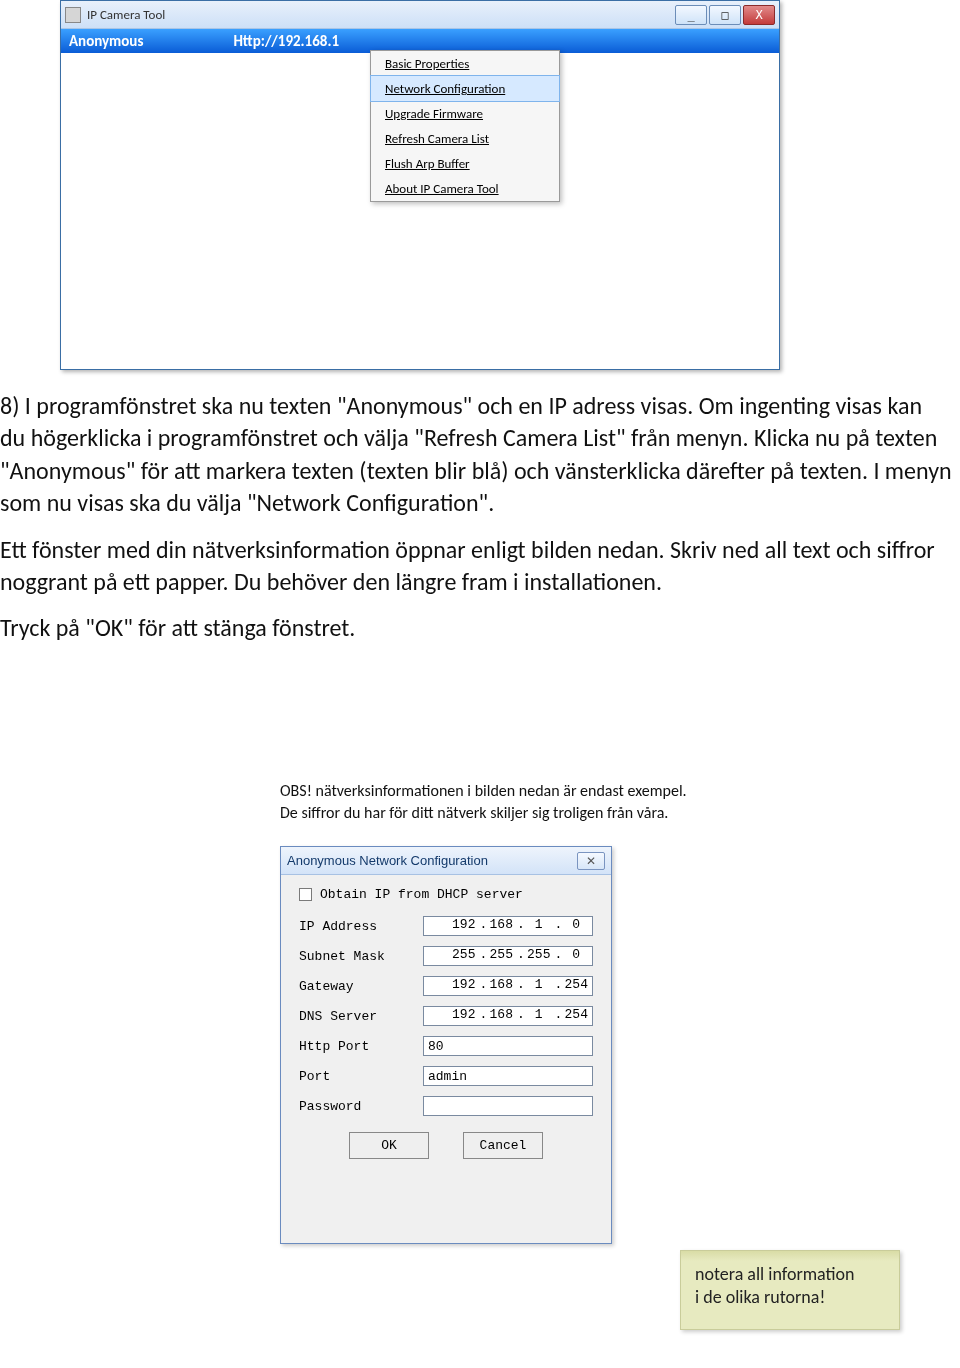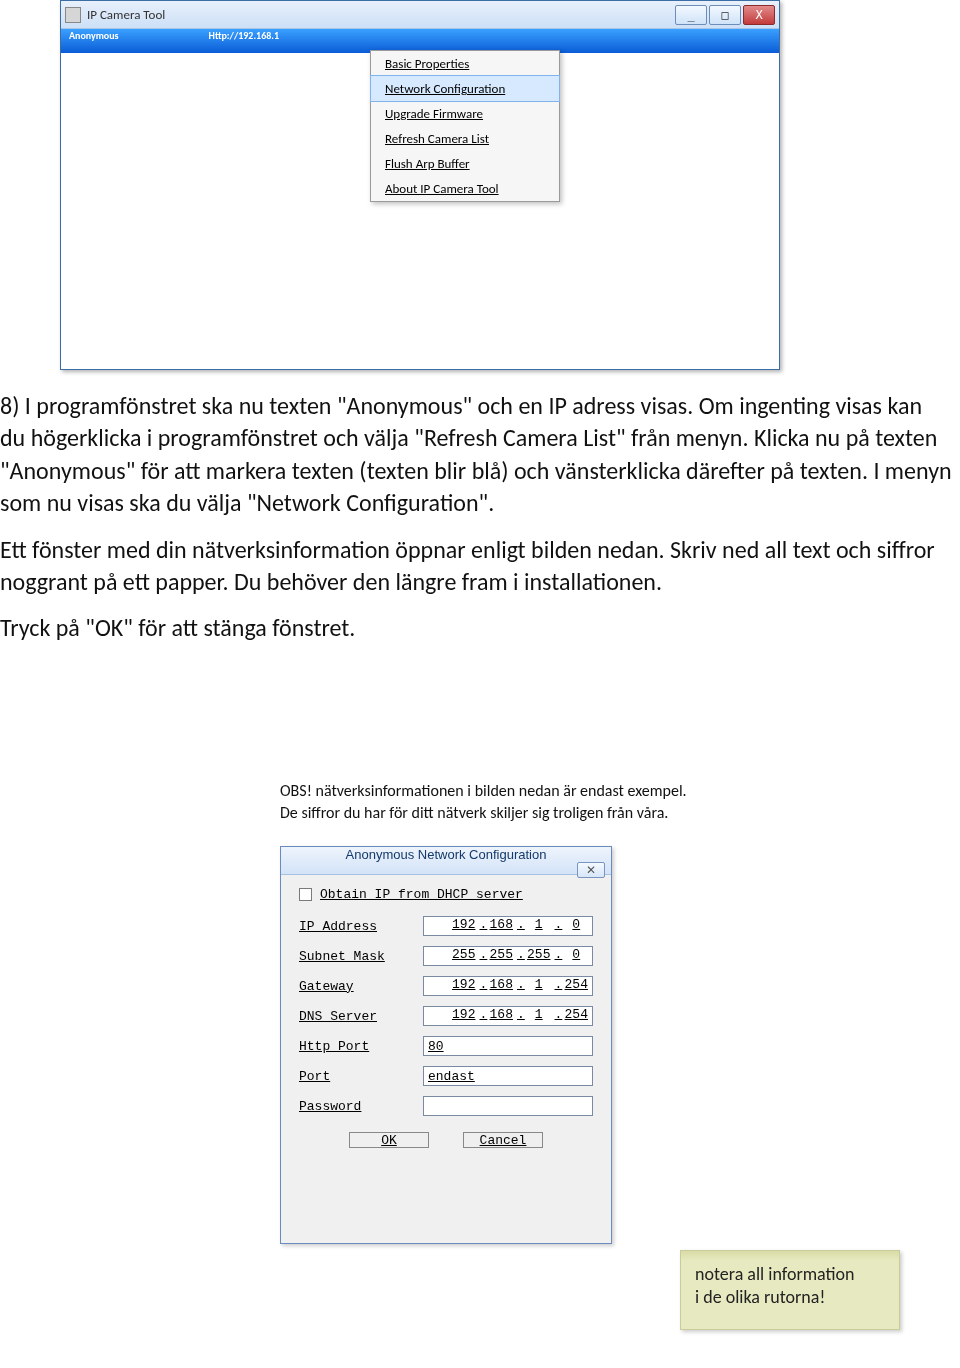--- a/index.html
+++ b/index.html
@@ -21,21 +21,21 @@
   }
   .winbtns { margin-left:auto; display:flex; gap:2px; }
   .winbtn {
     width:32px; height:20px; border:1px solid #6b8db8; border-radius:2px;
     background:linear-gradient(#f3f8ff,#cfe3f8); display:flex; align-items:center; justify-content:center;
     font-family: monospace; font-size:12px; color:#333; cursor:pointer;
   }
   .winbtn.close { background:linear-gradient(#e28b8b,#c33b3b); color:#fff; border-color:#8a2a2a; }
   .bluebar {
     height:24px; background:linear-gradient(#3aa0ff,#0a5cd6);
-    display:flex; align-items:flex-start; color:#fff; font-weight:bold; font-size:10px;
+    display:flex; align-items:center; color:#fff; font-weight:bold; font-size:15px;
     padding-left:8px; gap:90px;
   }
   .white-area { background:#fff; height:calc(100% - 52px); position:relative; }
 
   
   .ctxmenu {
     position:absolute; left:370px; top:50px; width:190px;
     background:#f6f6f6; border:1px solid #9a9a9a; box-shadow:2px 2px 5px rgba(0,0,0,.25);
     font-size:13px;
   }
@@ -55,46 +55,46 @@
   }
 
   
   .dlg {
     position:absolute; left:280px; top:846px; width:332px; height:398px;
     border:1px solid #6a8bbf; background:#f0f0f0; font-family:"Courier New",monospace; font-size:13px;
     box-shadow:2px 2px 4px rgba(0,0,0,.2);
   }
   .dlg-title {
     height:28px; background:linear-gradient(#eef4fc,#d3e3f8); border-bottom:1px solid #a7c1e3;
-    display:flex; align-items:center; padding:0 6px; font-family:"Segoe UI",Arial,sans-serif; font-size:13px; color:#143a6b;flex-direction:column;
+    display:flex; align-items:center; padding:0 6px; font-family:"Segoe UI",Arial,sans-serif; font-size:13px; color:#143a6b;
   }
   .dlg-title .xb {
     margin-left:auto; width:28px; height:18px; border:1px solid #7a94c0; border-radius:2px;
     background:linear-gradient(#f5f9ff,#d7e6f8); display:flex; align-items:center; justify-content:center;
     font-family:Arial; font-size:12px; color:#555; cursor:pointer;
   }
-  .dlg-body { padding:12px 18px 10px 18px;text-decoration:underline; }
+  .dlg-body { padding:12px 18px 10px 18px; }
   .chkrow { display:flex; align-items:center; gap:8px; margin-bottom:14px; }
   .chkbox { width:13px; height:13px; border:1px solid #7a7a7a; background:#fff; }
   .frow { display:flex; align-items:center; margin-bottom:10px;gap:24px; }
   .frow .lbl { width:100px; }
   .ipbox {
     flex:1; height:20px; border:1px solid #7a8aa0; background:#fff; display:flex; align-items:flex-start;
     font-family:"Courier New",monospace; font-size:13px; color:#000;padding-left:24px;
   }
   .ipbox span.seg { flex:1; text-align:center; }
   .ipbox span.dot { width:6px; text-align:center; }
   .txtin {
     flex:1; height:20px; border:1px solid #7a8aa0; background:#fff; padding:0 4px;
     font-family:"Courier New",monospace; font-size:13px; display:flex; align-items:center;
   }
   .portrow .port { width:50px; margin-left:auto; }
   .btnrow { display:flex; gap:34px; justify-content:center; margin-top:16px; }
   .dbtn {
-    width:80px; height:16px; border:1px solid #888; background:#efefef;
+    width:80px; height:27px; border:1px solid #888; background:#efefef;
     font-family:"Courier New",monospace; font-size:13px; display:flex; align-items:center; justify-content:center;
     cursor:pointer;
   }
 
   
   .sticky {
     position:absolute; left:680px; top:1250px; width:220px; height:80px;
     background:#e7eac0; border:1px solid #c9cc9a; box-shadow:2px 2px 4px rgba(0,0,0,.2);
     padding:12px 14px; font-size:18px; color:#222; line-height:1.3;
   }
@@ -213,21 +213,21 @@
 
     <div class="frow portrow">
       <span class="lbl">Http Port</span>
       <div class="txtin port">
           <span>80</span>
         </div>
     </div>
     <div class="frow">
       <span class="lbl">Port</span>
       <div class="txtin">
-          <span>endast</span>
+          <span>admin</span>
         </div>
     </div>
     <div class="frow">
       <span class="lbl">Password</span>
       <div class="txtin">
           <span></span>
         </div>
     </div>
 
     <div class="btnrow">

